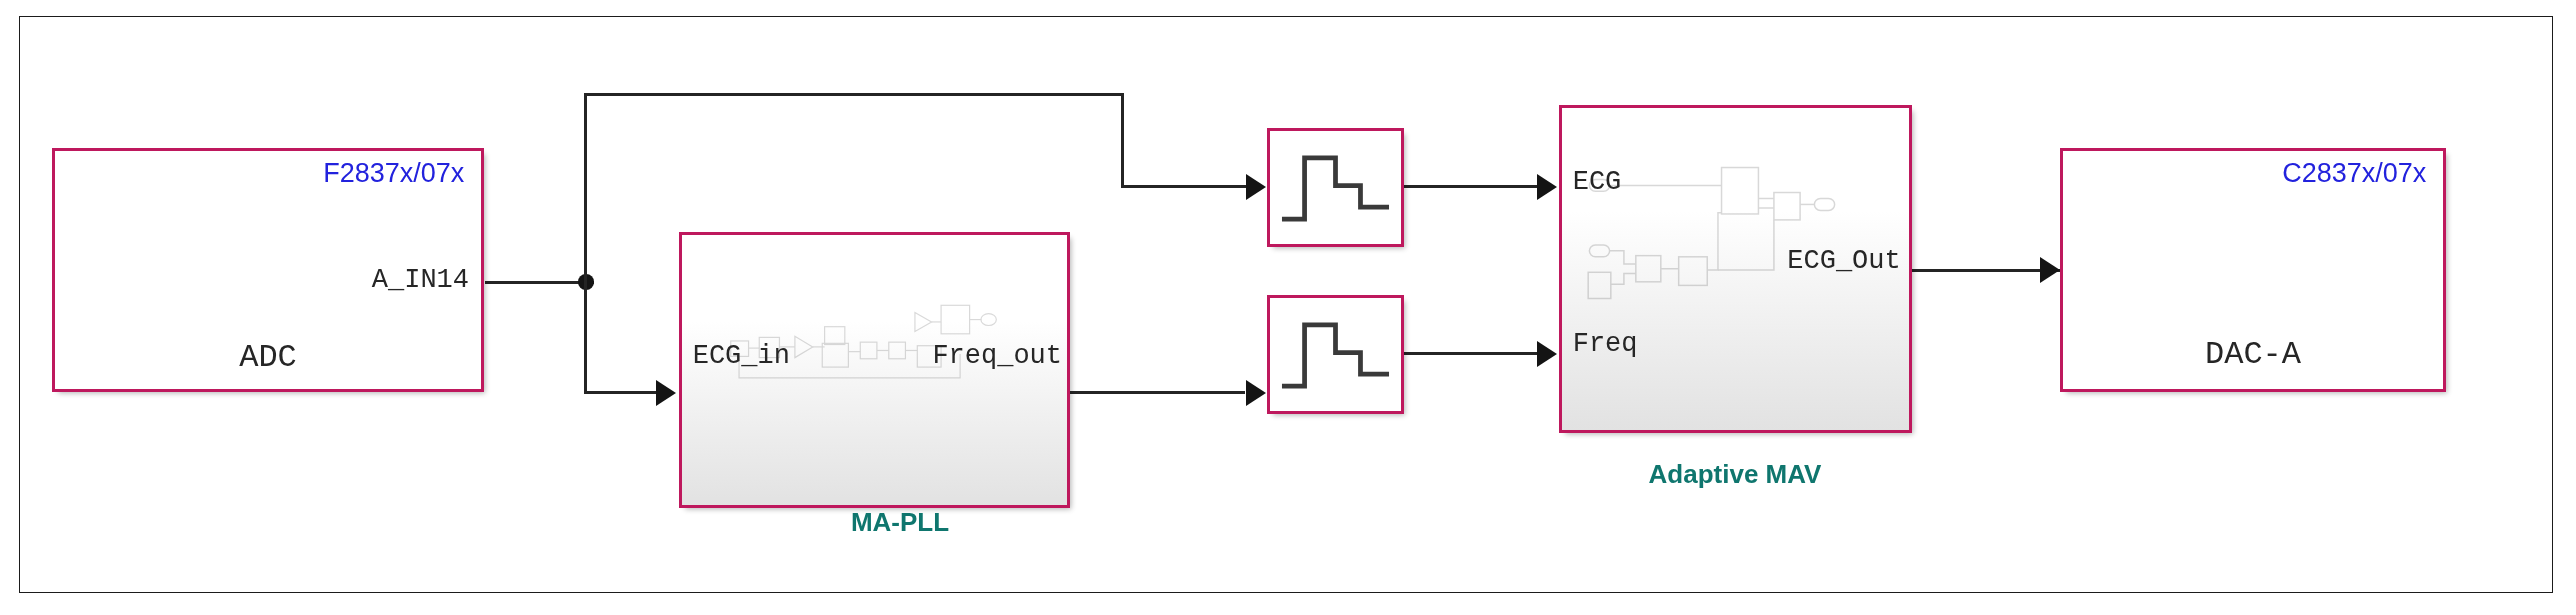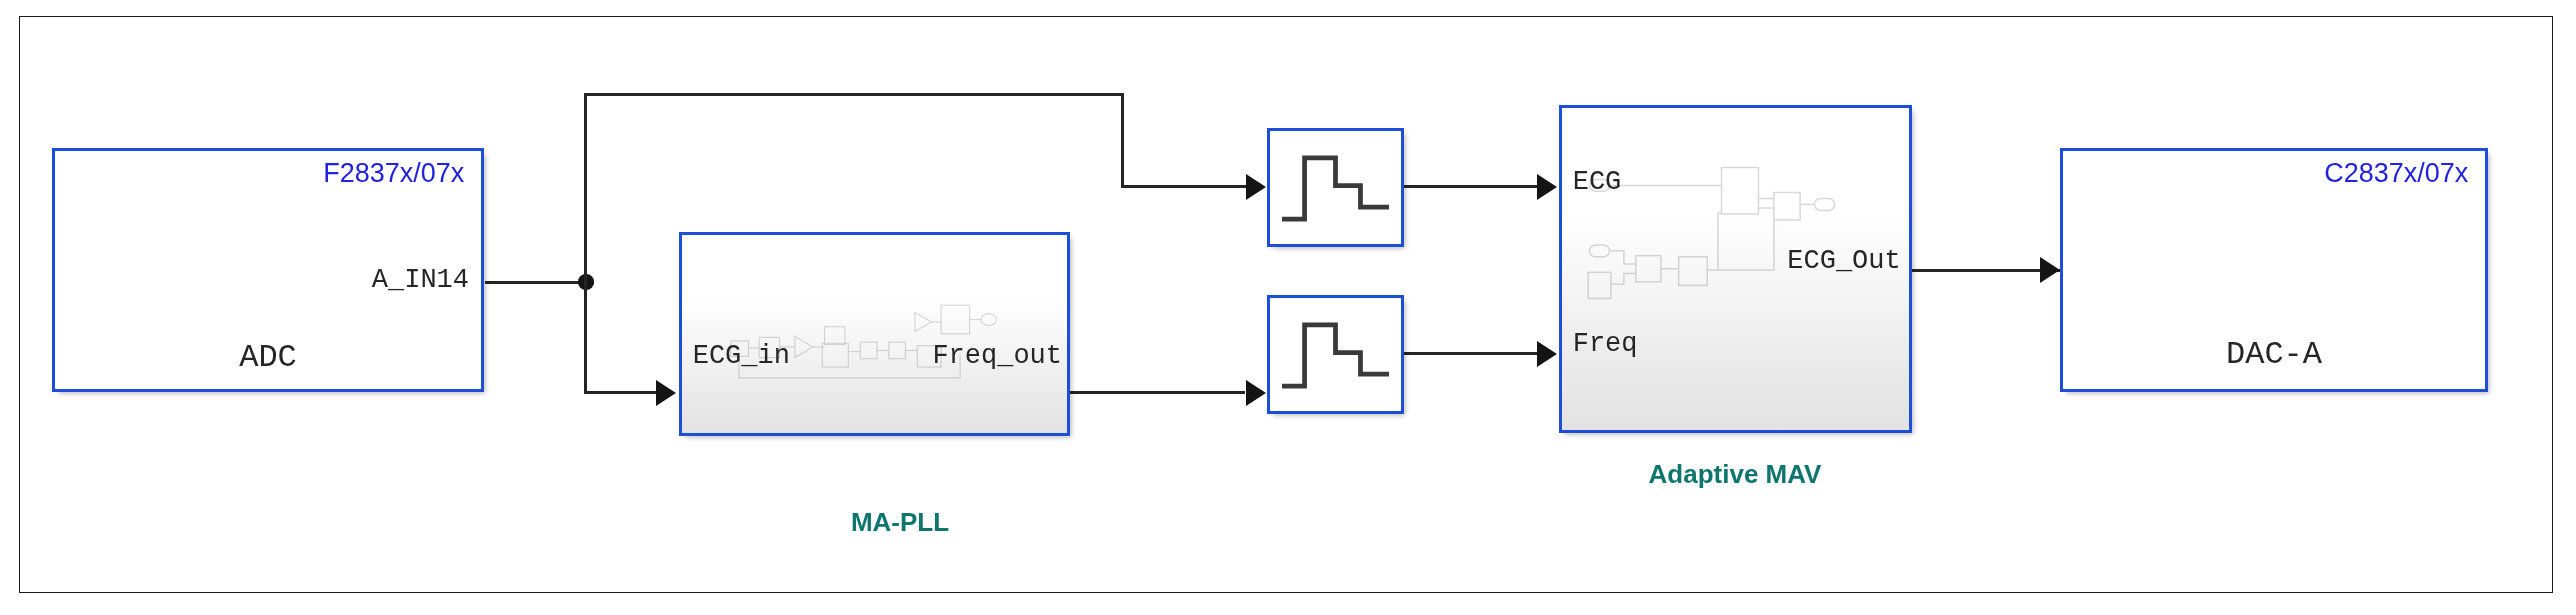--- a/index.html
+++ b/index.html
@@ -27,21 +27,21 @@
     height: 577px;
     border: 1.8px solid #1b1b1b;
     background: #ffffff;
     box-sizing: border-box;
   }
 
   
   .block {
     position: absolute;
     box-sizing: border-box;
-    border: 3px solid #1d4ed8;
+    border: 3px solid #be185d;
     background: #ffffff;
     box-shadow: 4.2px 4.2px 5.4px -1.8px rgba(0,0,0,0.30);
   }
   .block.subsystem {
     background: linear-gradient(180deg, #ffffff 0%, #ffffff 32%, #f2f2f2 62%, #e2e2e2 100%);
   }
 
   
   .blk-text {
     position: absolute;
@@ -140,21 +140,21 @@
 
   <div class="wire-h" style="left:1912px; top:269px; width:148px;"></div>
   <div class="arrow-head" style="left:2040px; top:257px;"></div>
 
   <div class="block" style="left:52px; top:148px; width:432px; height:244px;">
     <span class="blk-text device-tag" style="right:16.7px; top:7.1px;">F2837x/07x</span>
     <span class="blk-text port-label" style="right:12px; top:114px;">A_IN14</span>
     <span class="blk-text blk-name-inner" style="left:50%; transform:translateX(-50%); bottom:13px;">ADC</span>
   </div>
 
-  <div class="block subsystem" style="left:679px; top:232px; width:391px; height:204px;">
+  <div class="block subsystem" style="left:679px; top:232px; width:391px; height:276px;">
 
     <svg class="preview-svg" width="391" height="244" viewBox="0 0 658 410" style="left:0; top:0; opacity:0.22;">
       <g stroke="#555" fill="none" stroke-width="2">
         <rect x="82" y="178" width="30" height="26"></rect>
         <rect x="130" y="172" width="34" height="34"></rect>
         <polygon points="190,170 190,206 220,188"></polygon>
         <rect x="236,0" width="0" height="0"></rect>
         <rect x="240" y="154" width="34" height="30"></rect>
         <rect x="236" y="182" width="44" height="40"></rect>
         <rect x="300" y="180" width="28" height="28"></rect>
@@ -213,18 +213,18 @@
         <path d="M244 272 L262 272 L262 176 L268 176"></path>
         <path d="M262 272 L356 272 L356 188"></path>
       </g>
     </svg>
     <span class="blk-text port-label" style="left:10.7px; top:59px;">ECG</span>
     <span class="blk-text port-label" style="left:10.7px; top:221px;">Freq</span>
     <span class="blk-text port-label" style="right:8.3px; top:138px;">ECG_Out</span>
   </div>
   <div class="blk-caption" style="left:1735px; top:459px; transform:translateX(-50%);">Adaptive MAV</div>
 
-  <div class="block" style="left:2060px; top:148px; width:428px; height:244px;">
+  <div class="block" style="left:2060px; top:148px; width:386px; height:244px;">
     <span class="blk-text device-tag" style="right:16.7px; top:7.1px;">C2837x/07x</span>
     <span class="blk-text blk-name-inner" style="left:50%; transform:translateX(-50%); bottom:16px;">DAC-A</span>
   </div>
 </div>
 
 
 </body></html>

